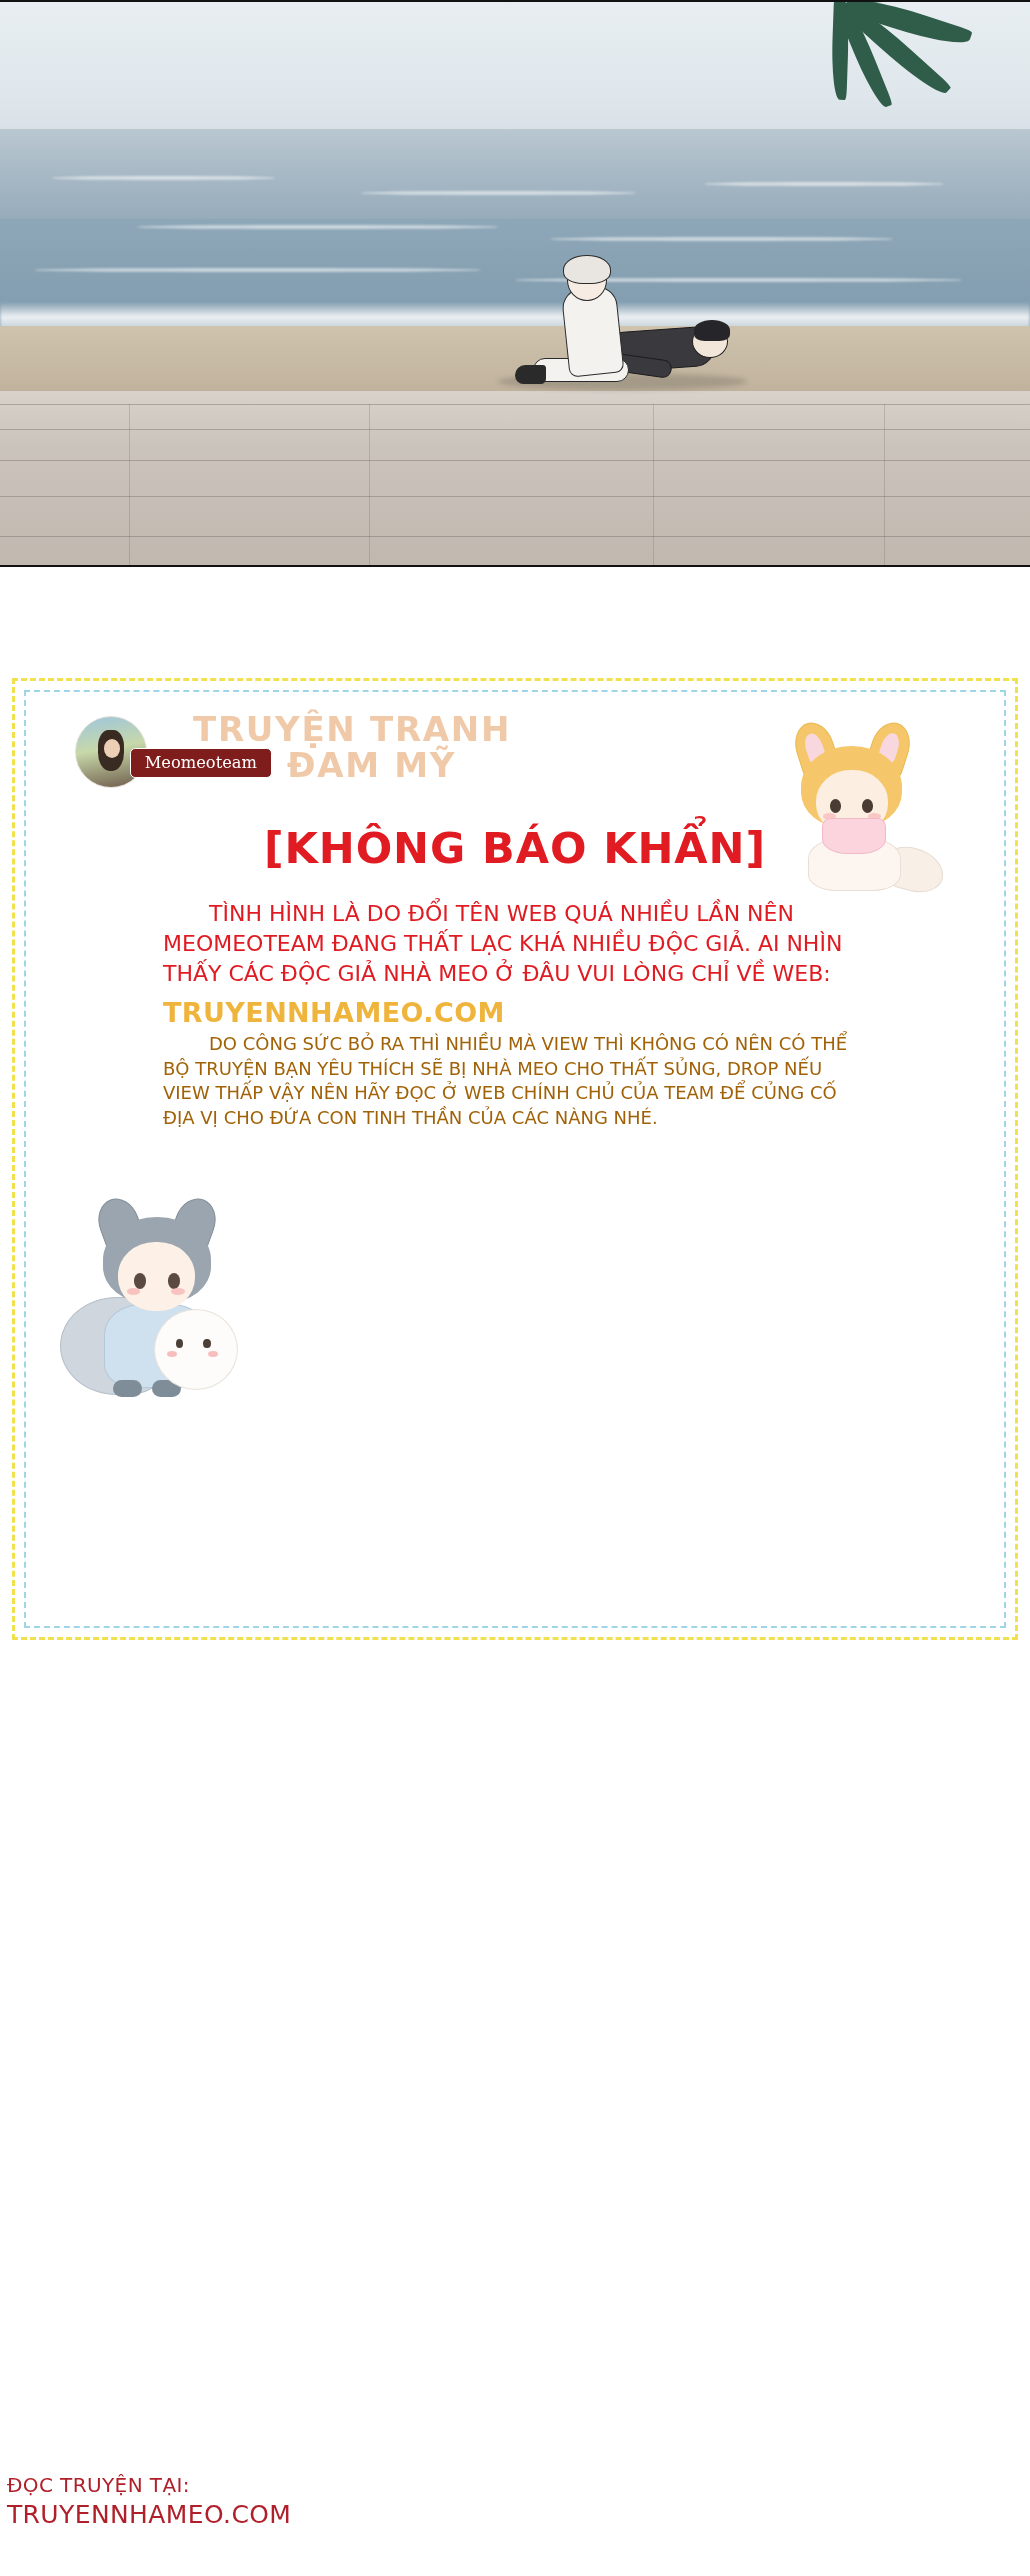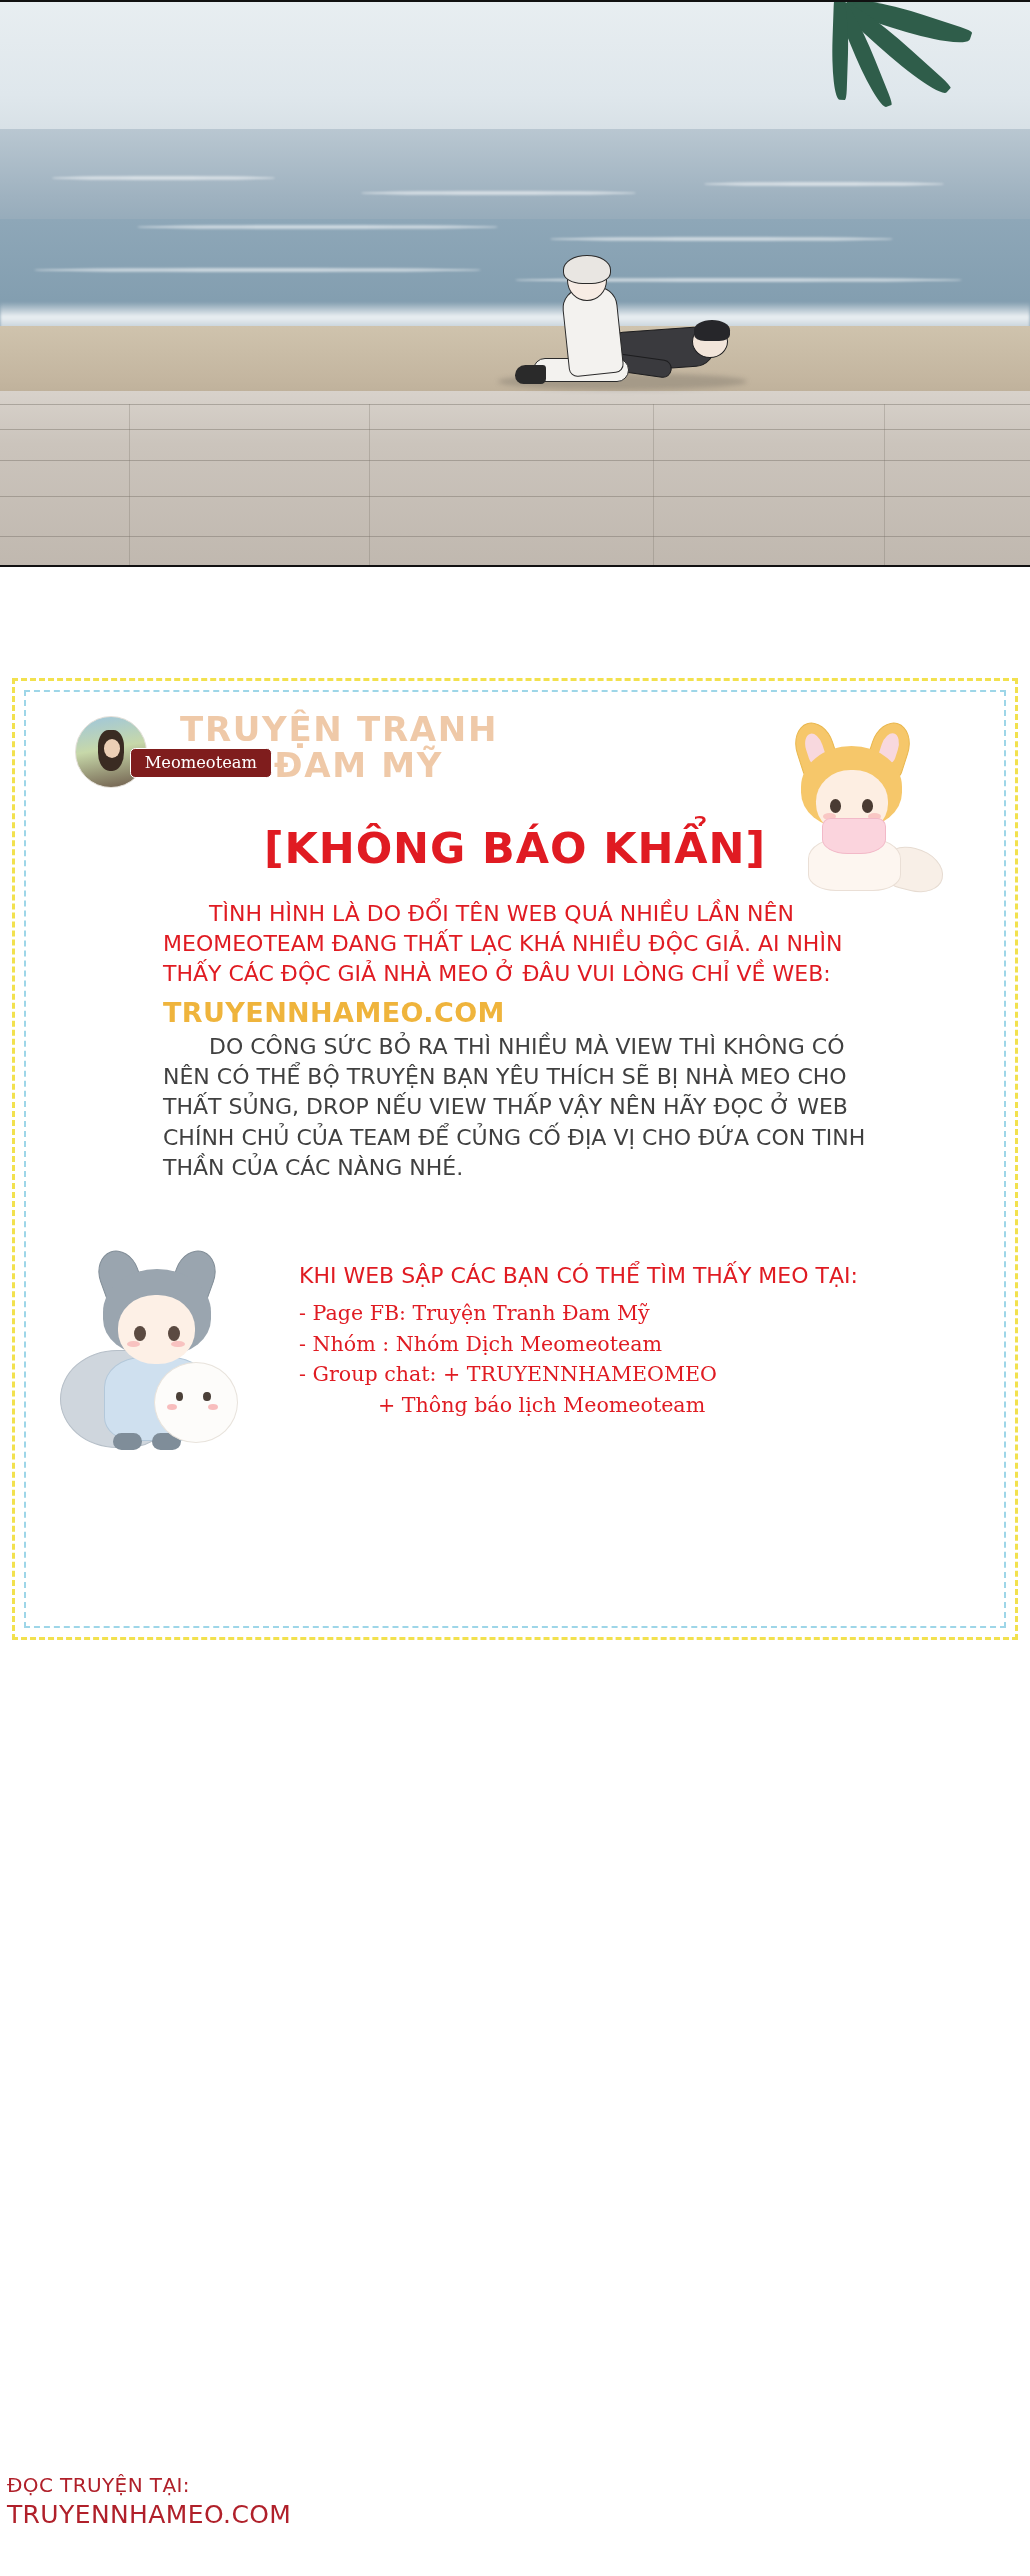--- a/index.html
+++ b/index.html
@@ -208,21 +208,21 @@
     border-radius: 40% 40% 45% 45%;
   }
   .avatar .skin {
     position: absolute; left: 27.5px; top: 22px;
     width: 16.3px; height: 19px;
     background: #eccfb5;
     border-radius: 50%;
   }
   .brand-title {
     position: absolute;
-    left: 139px; top: 12px;
+    left: 152px; top: 12px;
     font-family: "DejaVu Sans", sans-serif;
     font-weight: bold;
     font-size: 34px;
     line-height: 1.05;
     color: #efc9a8;
     letter-spacing: 1.7px;
     text-shadow: 0.9px 0.9px 0 #fff, -0.9px -0.9px 0 #fff;
   }
   .brand-title .l2 { display: block; margin-left: 94px; }
   .team-badge {
@@ -338,23 +338,23 @@
   .web-link {
     font-family: "DejaVu Sans", sans-serif;
     font-weight: bold;
     font-size: 27px;
     color: #efb43c;
     margin: 8.6px 0 3.4px 0;
     letter-spacing: 0.4px;
   }
   .para2 {
     font-family: "DejaVu Sans", sans-serif;
-    font-size: 22px;
+    font-size: 18px;
     line-height: 1.38;
-    color: #404040;
+    color: #a16207;
     text-indent: 46px;
     margin: 0;
   }
   .gap { height: 26px; }
   .para3 {
     font-family: "DejaVu Sans", sans-serif;
     font-size: 22px;
     line-height: 1.4;
     color: #e01b22;
     text-indent: 46px;
@@ -616,27 +616,20 @@
           <div class="b-blush r"></div>
         </div>
         <div class="b-plush">
           <div class="b-plush-eye l"></div>
           <div class="b-plush-eye r"></div>
           <div class="b-plush-cheek l"></div>
           <div class="b-plush-cheek r"></div>
         </div>
       </div>
 
-      <div class="contact-block">
-        <div class="contact-lead">KHI WEB SẬP CÁC BẠN CÓ THỂ TÌM THẤY MEO TẠI:</div>
-        <div class="contact-item">- Page FB: Truyện Tranh Đam Mỹ</div>
-        <div class="contact-item">- Nhóm : Nhóm Dịch Meomeoteam</div>
-        <div class="contact-item">- Group chat: + TRUYENNHAMEOMEO</div>
-        <div class="contact-item indented">+ Thông báo lịch Meomeoteam</div>
-      </div>
     </div>
 
   </div>
 </div>
 
 <div class="footer">
   <div class="l1">ĐỌC TRUYỆN TẠI:</div>
   <div class="l2">TRUYENNHAMEO.COM</div>
 </div>
 

